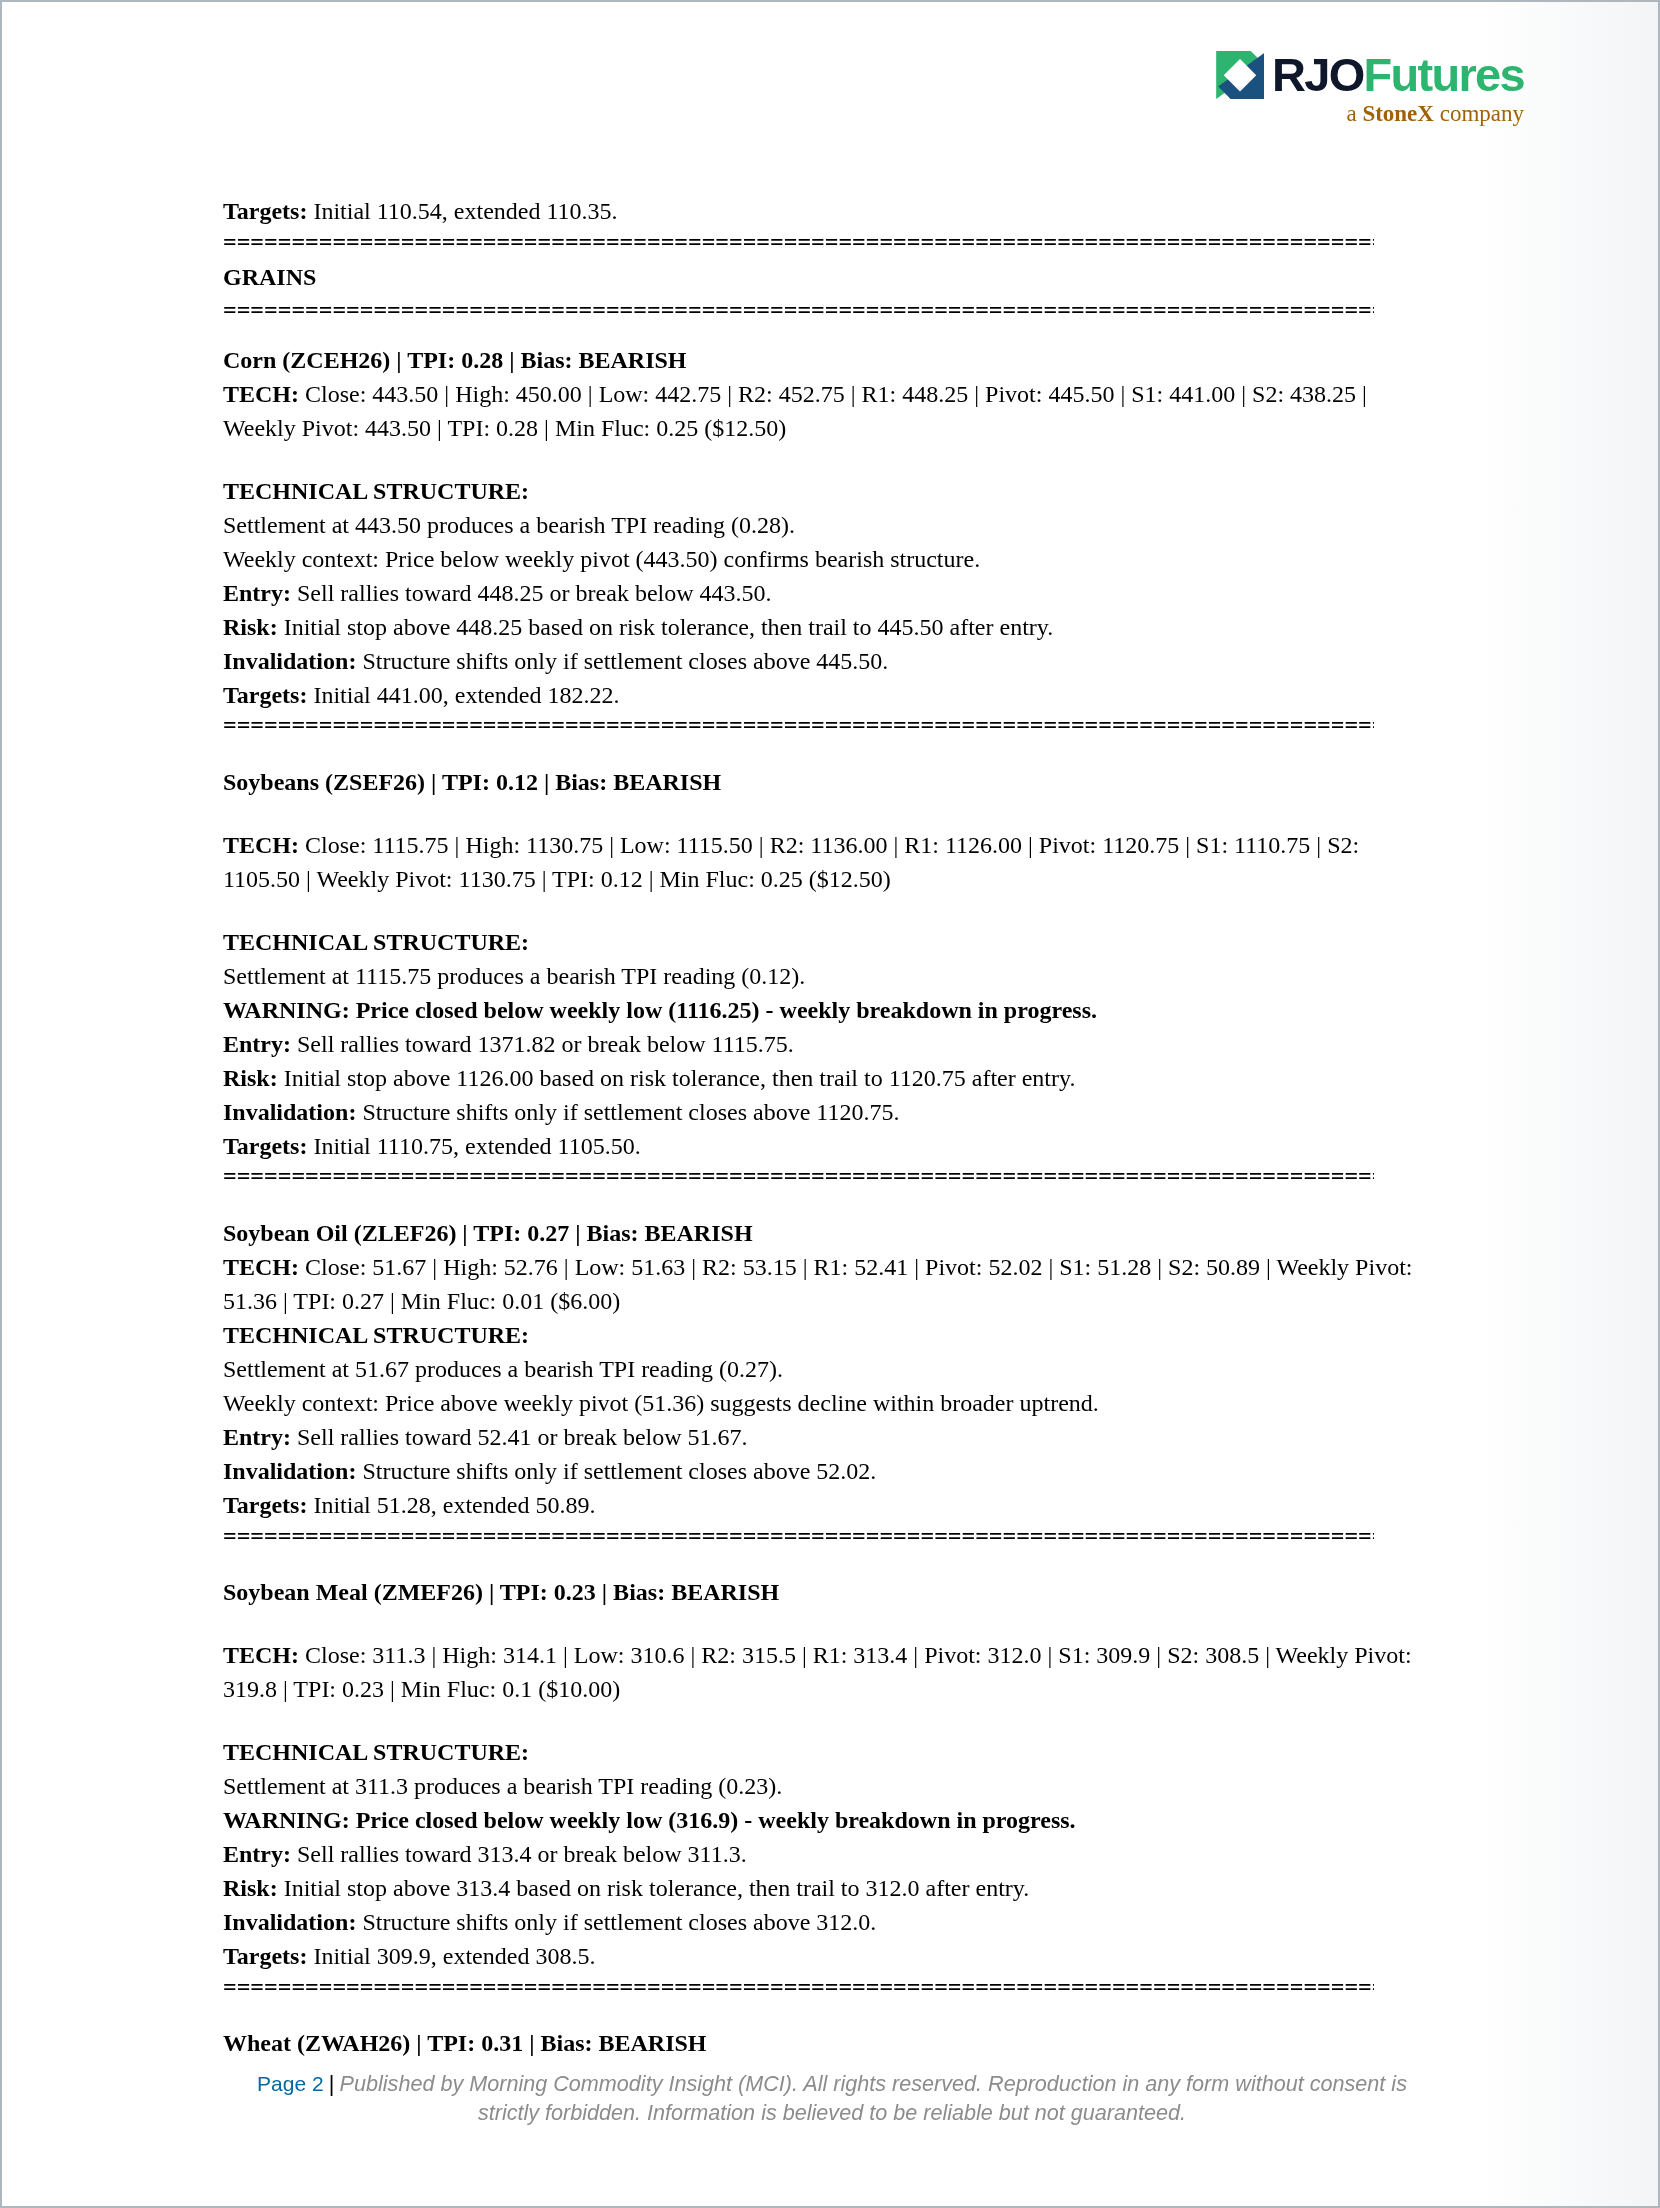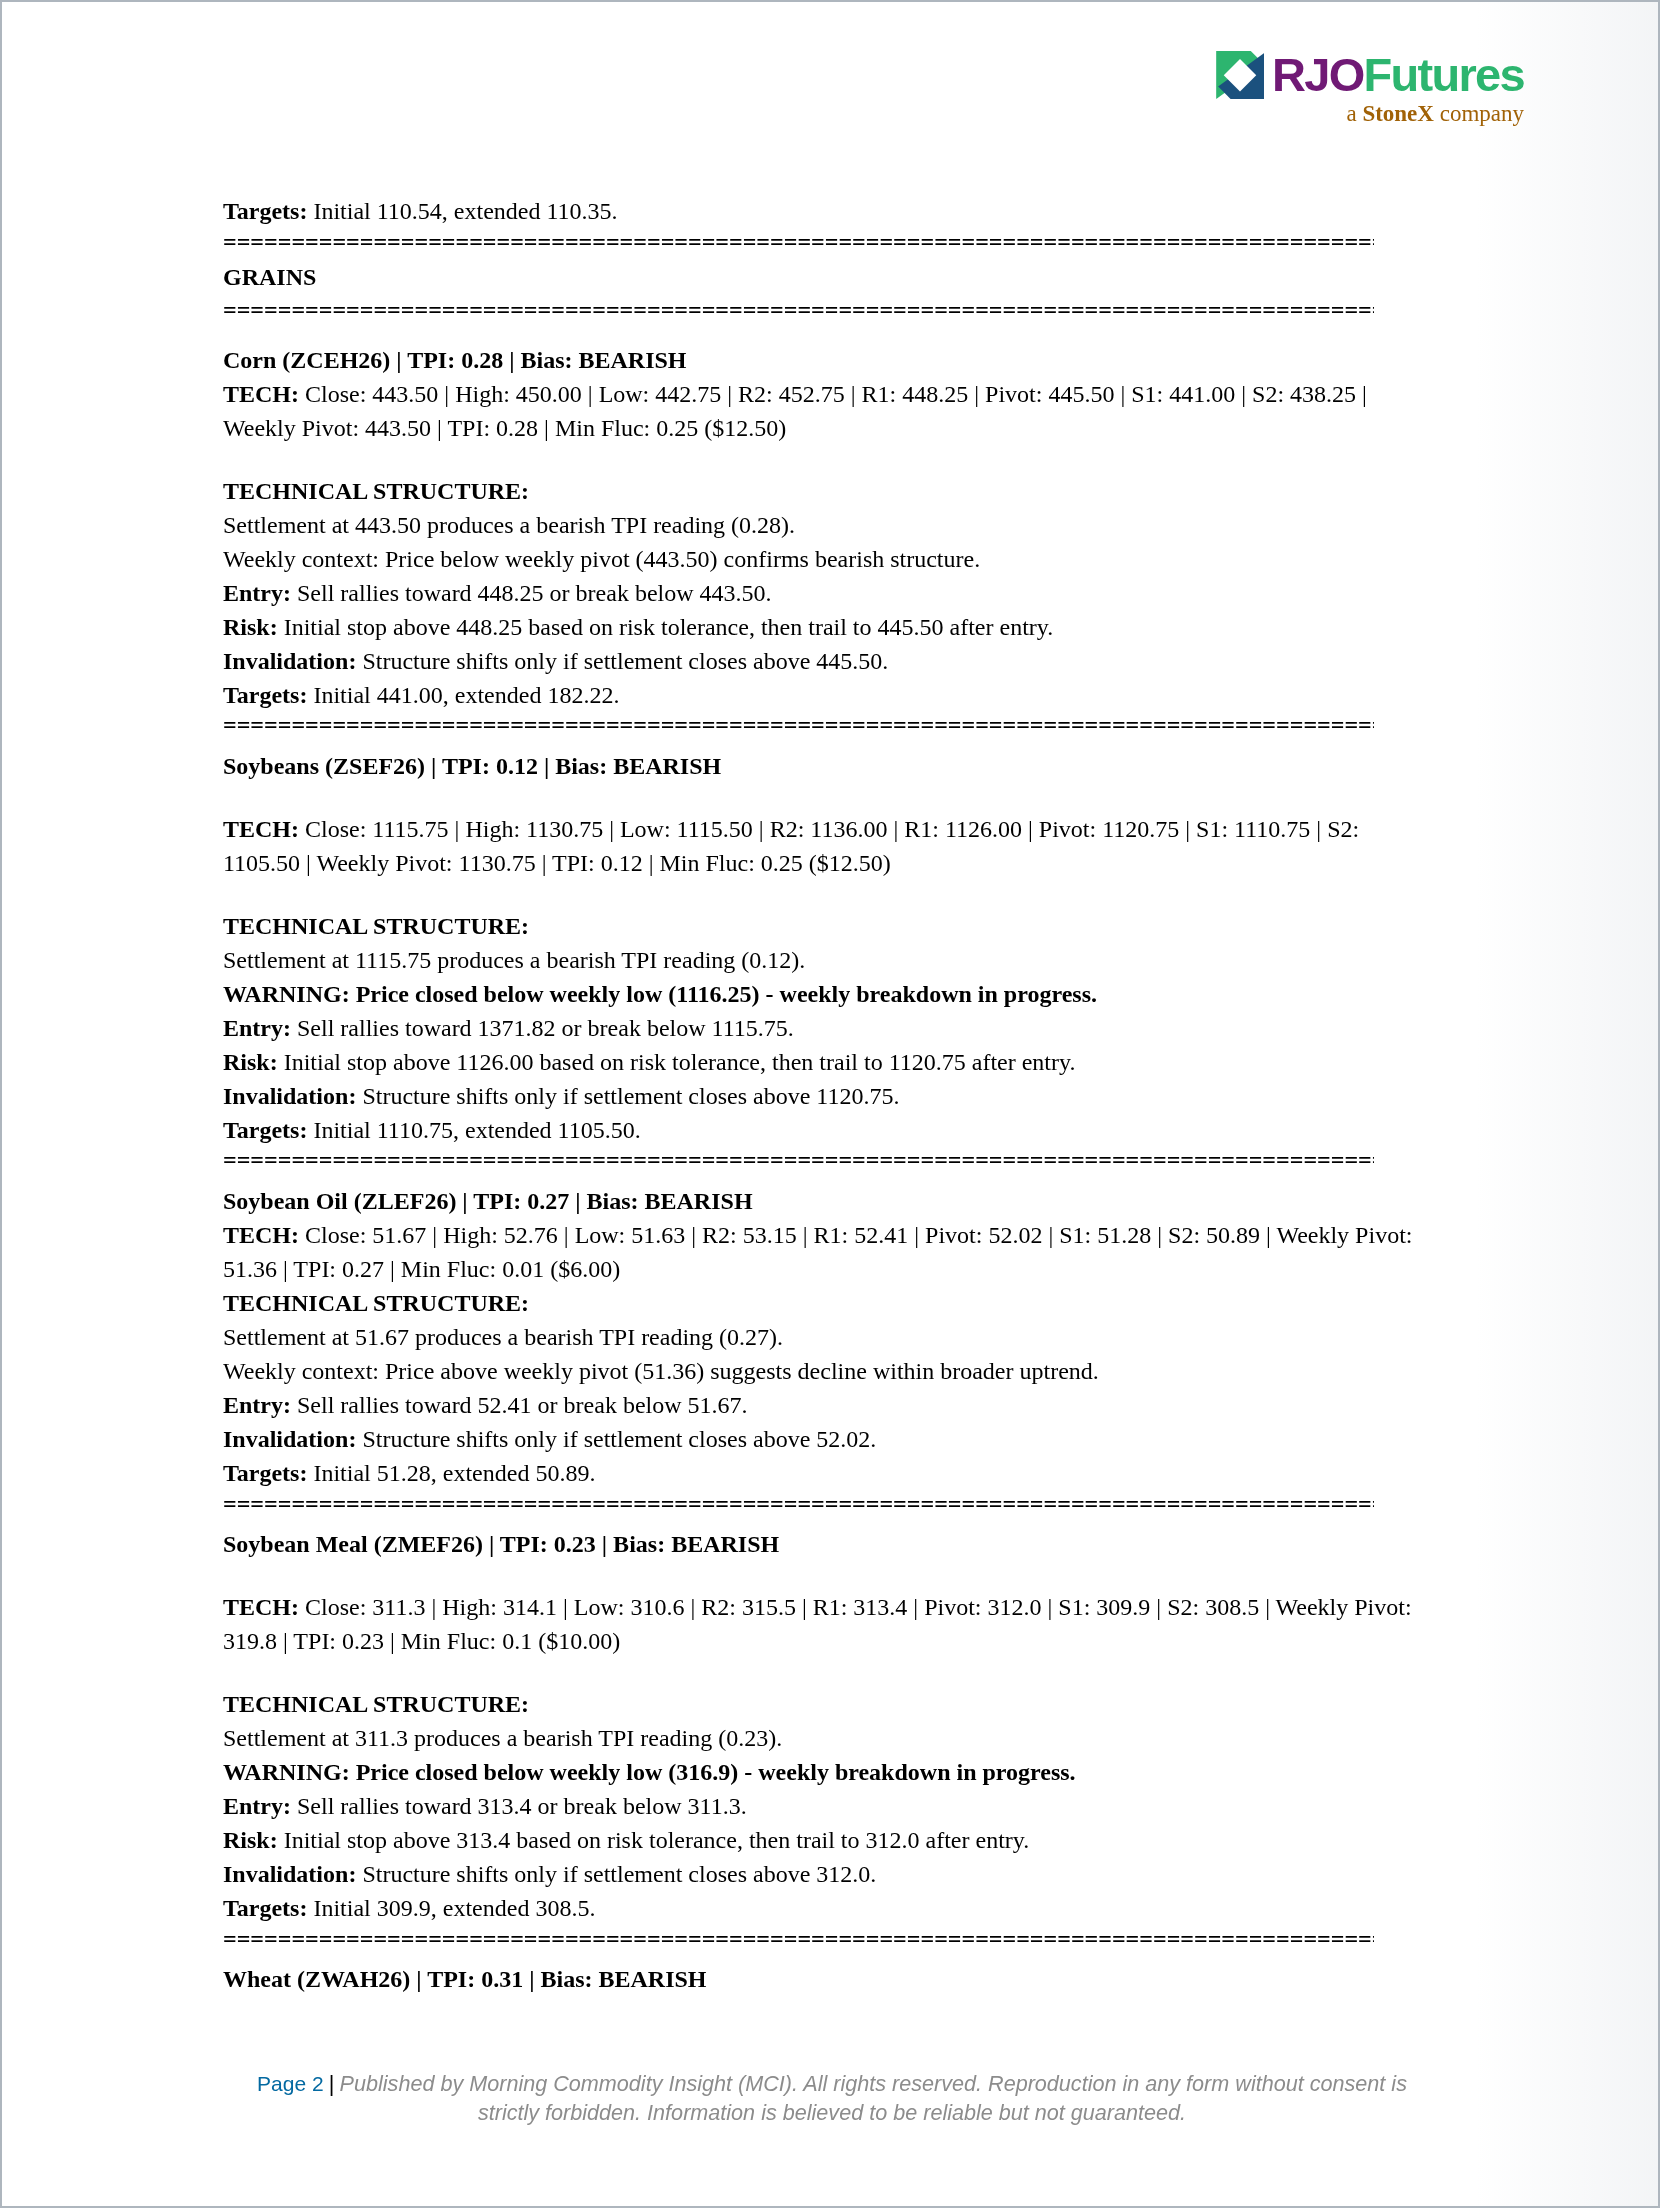--- a/index.html
+++ b/index.html
@@ -23,41 +23,41 @@
   .logo-row{display:flex;align-items:center;justify-content:flex-end;}
   .mark{position:relative;width:48px;height:48px;margin-right:7.8px;flex:0 0 auto;}
   .mark .tri-green{position:absolute;inset:0;background:#2db56f;
     clip-path:polygon(0 0, 72% 0, 100% 28%, 0 100%);}
   .mark .tri-navy{position:absolute;inset:0;background:#1b517e;
     clip-path:polygon(100% 4%, 100% 100%, 30% 100%, 4% 74%);}
   .mark .diamond{position:absolute;left:50%;top:50%;width:22.5px;height:22.5px;background:#fff;
     transform:translate(-50%,-50%) rotate(45deg);}
   .wordmark{font-family:"Liberation Sans","DejaVu Sans",sans-serif;font-weight:bold;
     font-size:47px;letter-spacing:-1.7px;line-height:48px;white-space:nowrap;}
-  .wordmark .rjo{color:#701a75;}
+  .wordmark .rjo{color:#0f172a;}
   .wordmark .fut{color:#2db56f;}
   .tagline{font-family:"Liberation Serif","DejaVu Serif",serif;font-size:23px;color:#a16207;
     margin-top:1.7px;white-space:nowrap;}
   .tagline b{font-weight:bold;}
   
   .content{
     position:absolute;left:221px;top:192px;width:1218px;
     font-size:24px;line-height:34px;
   }
   .ln{min-height:34px;}
   .ln b{font-weight:bold;}
   .bold{font-weight:bold;}
   .sep{
     font-weight:bold;letter-spacing:0;
     white-space:nowrap;overflow:hidden;
     width:1151px;height:22.5px;line-height:22.5px;
     margin:2.6px 0;
   }
   .group-h{font-weight:bold;margin:7px 0 5.2px 0;}
-  .mt-title{margin-top:12px;}
+  .mt-title{margin-top:28px;}
   .mt-first{margin-top:21px;}
   .mt-blank{margin-top:29px;}
   
   .footer{
     position:absolute;left:221px;top:2068px;width:1218px;
     text-align:center;
     font-family:"Liberation Sans","DejaVu Sans",sans-serif;
     font-size:21.6px;line-height:28.5px;color:#8c8c8c;
   }
   .footer .pg{font-size:21px;color:#0369a1;font-style:normal;}

